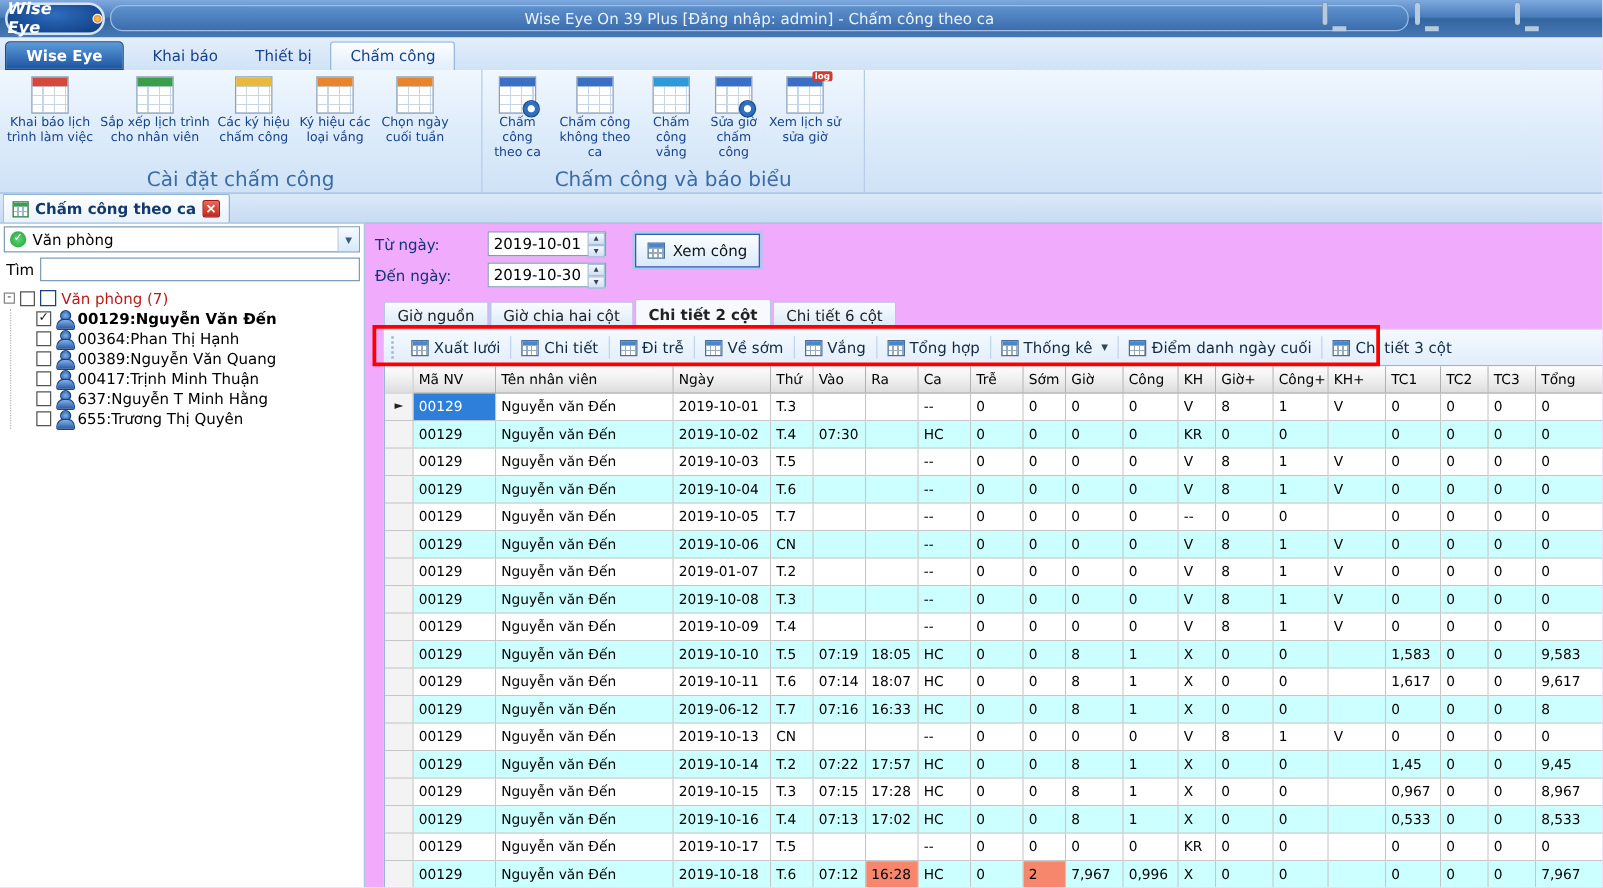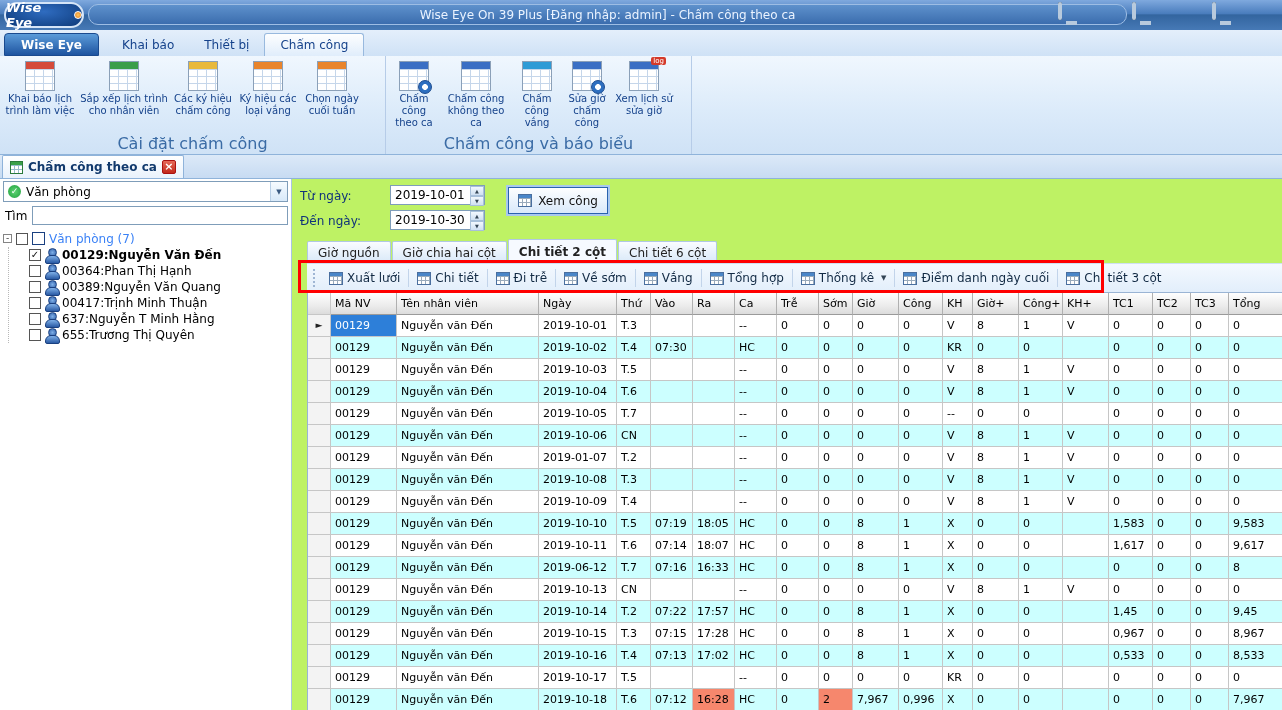--- a/index.html
+++ b/index.html
@@ -47,21 +47,21 @@
   .ricon { position:relative; width:30px; height:30px; margin-bottom:2px; border:1px solid #8ba0b8; background:#fff;
     background-image:repeating-linear-gradient(0deg,transparent 0 6px,#c5d6ea 6px 7px),
                      repeating-linear-gradient(90deg,transparent 0 8px,#c5d6ea 8px 9px); }
   .ricon::before { content:''; position:absolute; top:0; left:0; right:0; height:7px; background:#c44; }
   .hd-red::before { background:#d44a3a; } .hd-green::before { background:#3a9e4a; }
   .hd-yellow::before { background:#e8b93c; } .hd-orange::before { background:#e8842c; }
   .hd-blue::before { background:#3a6fc4; } .hd-cyan::before { background:#2e9bd6; }
   .with-clock::after { content:''; position:absolute; right:-4px; bottom:-4px; width:12px; height:12px;
     border-radius:50%; background:radial-gradient(#fff 30%,#2e6fc0 38%); border:1px solid #1a4a8f; }
   .badge-log { position:absolute; top:-5px; right:-8px; background:#d43a2a; color:#fff; font-size:7px;
-    padding:0 2px; border-radius:2px; font-weight:normal; }
+    padding:0 2px; border-radius:2px; font-weight:bold; }
 
   
   .doctabs { position:absolute; top:155px; left:0; right:0; height:24px;
     background:linear-gradient(#dce9f8,#c7dbf2); border-bottom:1px solid #8fb3da;
     display:flex; align-items:flex-end; padding-left:2px; }
   .doctab { height:23px; display:flex; align-items:center; gap:5px; padding:0 7px;
     background:linear-gradient(#ffffff,#e9f2fc); border:1px solid #8fb3da; border-bottom:none;
     border-radius:2px 2px 0 0; font-weight:bold; font-size:12px; color:#123a6d; }
   .doctab-icon { width:13px; height:13px; border:1px solid #2a7a3a; background:#fff;
     box-shadow:inset 0 3px 0 #3aa04a;
@@ -76,39 +76,39 @@
   .dept { height:21px; border:1px solid #7f9db9; background:#fff; display:flex; align-items:center;
     padding-left:4px; gap:5px; font-size:12px; }
   .green-check { width:13px; height:13px; border-radius:50%; background:radial-gradient(#5ed573,#1f9e3d);
     color:#fff; font-size:9px; line-height:13px; text-align:center; }
   .dd-arrow { margin-left:auto; width:17px; height:19px; background:linear-gradient(#f6fbff,#d8e9f9);
     border-left:1px solid #b9cfe6; color:#3a5a82; font-size:7px; display:flex; align-items:center; justify-content:center; }
   .findrow { display:flex; align-items:center; margin-top:4px; gap:5px; font-size:12px; padding-left:2px; }
   .find-input { flex:1; height:19px; border:1px solid #7f9db9; font-size:12px; font-family:inherit; padding:0 3px; }
   .tree { margin-top:5px; font-size:12px; }
   .tree-root { display:flex; align-items:center; gap:4px; height:17px; }
-  .tree-root-label { color:#3b82f6; }
+  .tree-root-label { color:#b91c1c; }
   .expander { width:9px; height:9px; border:1px solid #848484; background:#fff; font-size:9px; line-height:7px;
     text-align:center; color:#333; flex:0 0 auto; }
   .cb { width:12px; height:12px; border:1px solid #555; background:#fff; font-size:10px; line-height:10px;
     text-align:center; color:#111; font-weight:bold; flex:0 0 auto; }
   .bldg { width:13px; height:13px; background:linear-gradient(#5a8fd4,#2a5aa4); border:1px solid #1a4080;
     background-image:repeating-linear-gradient(0deg,rgba(255,255,255,.6) 0 1px,transparent 1px 4px),
                      repeating-linear-gradient(90deg,rgba(255,255,255,.6) 0 1px,transparent 1px 4px); flex:0 0 auto; }
   .tree-items { padding-left:20px; border-left:1px dotted #b8b8b8; margin-left:5px; }
   .tree-item { display:flex; align-items:center; gap:4px; height:16px; }
   .person-icon { position:relative; width:13px; height:14px; flex:0 0 auto; }
   .person-icon::before { content:''; position:absolute; left:3px; top:0; width:7px; height:7px; border-radius:50%;
     background:radial-gradient(#7fb0e8,#2a5aa4); border:1px solid #1a4080; }
   .person-icon::after { content:''; position:absolute; left:0; top:7px; width:13px; height:7px;
     border-radius:6px 6px 2px 2px; background:linear-gradient(#7fb0e8,#2a5aa4); border:1px solid #1a4080; }
   .bold { font-weight:bold; }
 
   
-  .main { position:absolute; left:292px; top:179px; right:0; bottom:0; background:#bef264; }
+  .main { position:absolute; left:292px; top:179px; right:0; bottom:0; background:#f0abfc; }
   .flabel { position:absolute; left:8px; font-size:12px; color:#10337a; }
   .datewrap { position:absolute; left:98px; width:95px; height:20px; }
   .date-input { width:100%; height:100%; border:1px solid #7f9db9; background:#fff; font-size:12px;
     font-family:inherit; padding:0 16px 0 4px; }
   .spin { position:absolute; right:1px; top:1px; bottom:1px; width:14px; display:flex; flex-direction:column; }
   .spin span { flex:1; background:linear-gradient(#f2f8fe,#cfe0f2); border:1px solid #a8c0da; font-size:5px;
     color:#345; text-align:center; line-height:8px; }
   .viewbtn { position:absolute; left:216px; top:8px; width:100px; height:27px; border:1px solid #2a62ae;
     box-shadow:0 0 0 2px #a8c8ee; background:linear-gradient(#fdfeff,#d9e9fa);
     display:flex; gap:6px; align-items:center; justify-content:center; font-size:12px; color:#111; }

